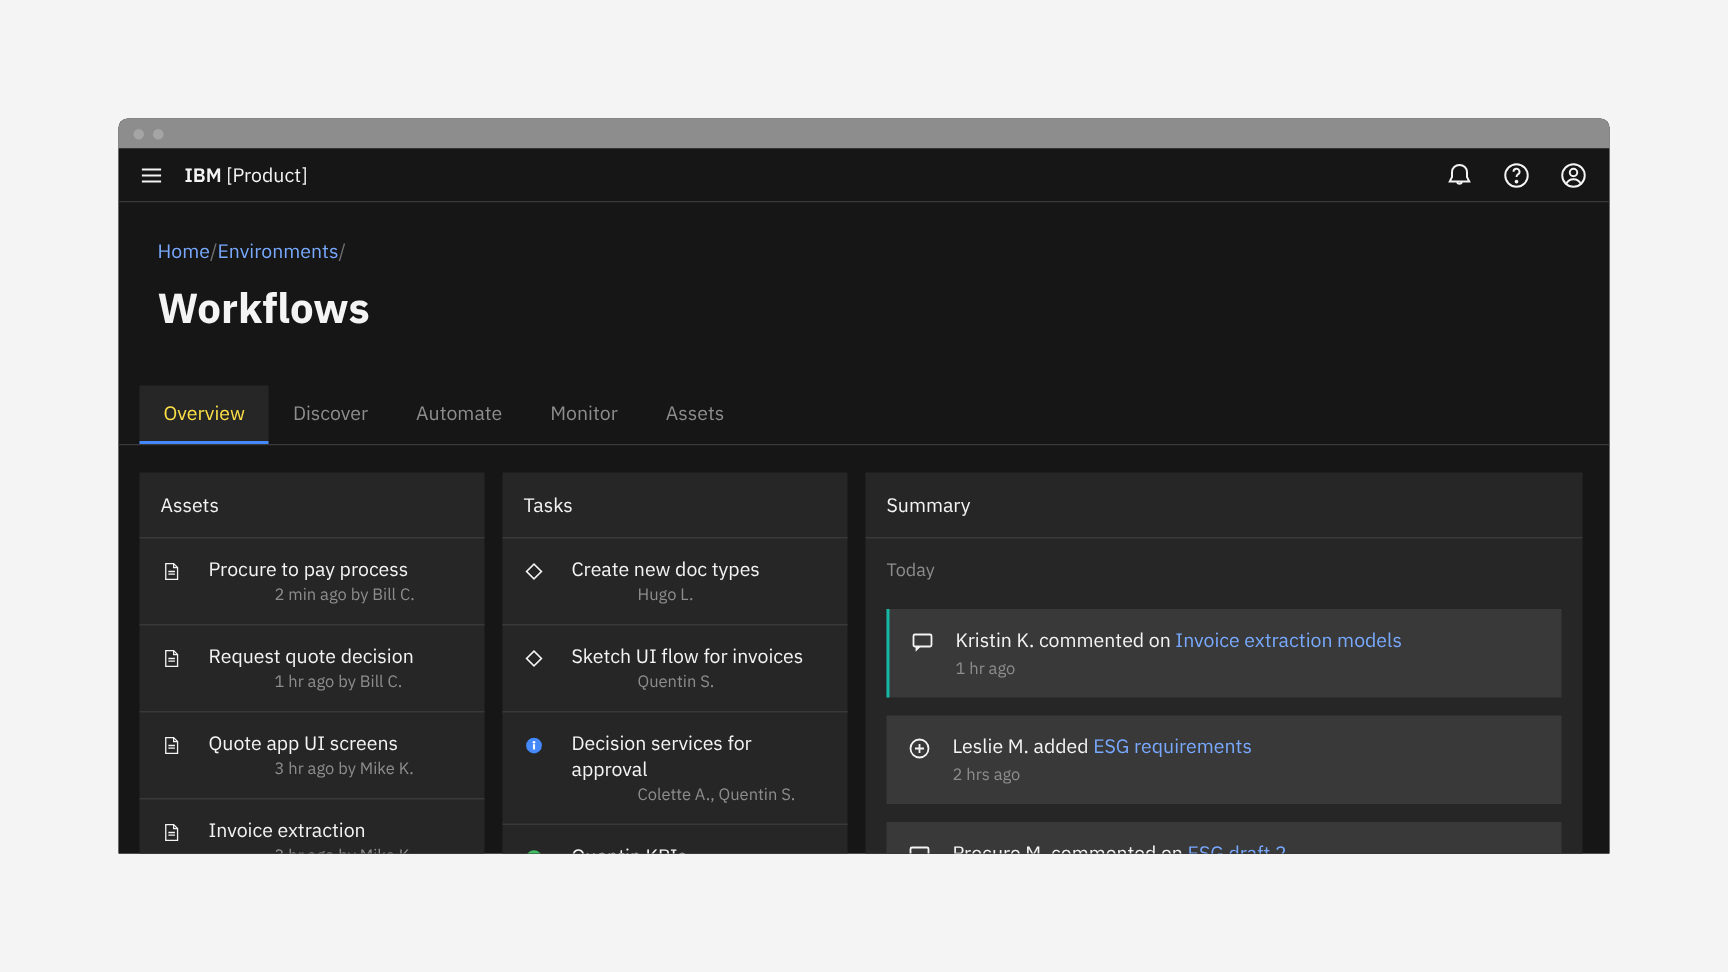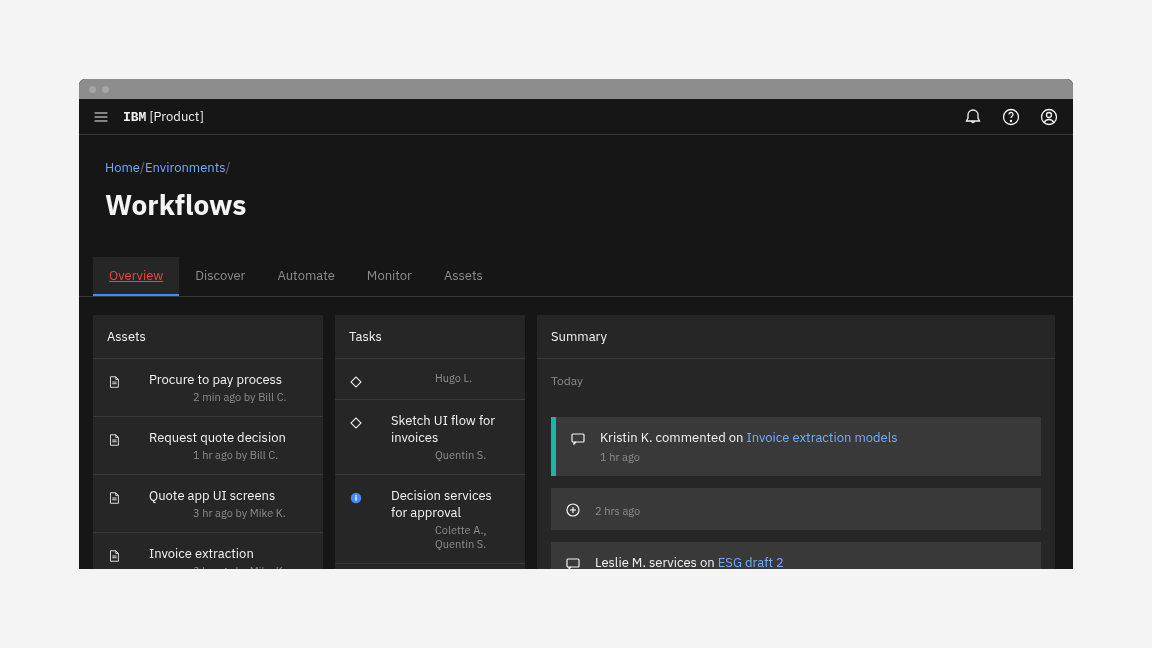--- a/index.html
+++ b/index.html
@@ -44,21 +44,21 @@
     .menu-toggle {
       width: 16px;
       height: 16px;
       margin-right: 14px;
       cursor: pointer;
     }
     .brand {
       font-size: 13px;
       color: #f4f4f4;
     }
-    .brand-ibm { font-weight: 600; font-family: Liberation Mono, monospace; }
+    .brand-ibm { font-weight: 600; }
     .brand-product { font-weight: 400; }
     .header-spacer { flex: 1; }
     .header-icon {
       width: 20px;
       height: 20px;
       margin-left: 18px;
       cursor: pointer;
     }
     .breadcrumb-area {
       padding: 24px 26px 10px;
@@ -84,51 +84,50 @@
       border-bottom: 1px solid #393939;
     }
     .tab {
       padding: 10px 16px;
       font-size: 13px;
       color: #8d8d8d;
       cursor: pointer;
       border-bottom: 2px solid transparent;
     }
     .tab.active {
-      color: #ef4444;
+      color: #fde047;
       border-bottom: 2px solid #4589ff;
       background: #262626;
-      text-decoration: underline;
     }
     .content {
       display: flex;
       gap: 12px;
       padding: 18px 18px 0 14px;
       background: #161616;
       height: calc(100% - 195px);
       overflow: hidden;
     }
     .col {
       background: #262626;
       display: flex;
       flex-direction: column;
     }
     .col-assets { width: 230px; }
-    .col-tasks { width: 190px; }
+    .col-tasks { width: 230px; }
     .col-summary { flex: 1; }
     .col-header {
       padding: 13px 14px;
       font-size: 13px;
       color: #f4f4f4;
       border-bottom: 1px solid #393939;
     }
     .list-item {
       display: flex;
       align-items: flex-start;
-      gap: 28px;
+      gap: 18px;
       padding: 12px 14px;
       border-bottom: 1px solid #393939;
     }
     .item-icon {
       width: 14px;
       height: 14px;
       flex-shrink: 0;
       margin-top: 2px;
     }
     .item-body { flex: 1; }
@@ -139,34 +138,34 @@
     }
     .item-meta {
       font-size: 11px;
       color: #8d8d8d;
       margin-left: 44px;
     }
     .summary-body { padding: 14px; }
     .summary-label {
       font-size: 12px;
       color: #8d8d8d;
-      margin-bottom: 29px;
+      margin-bottom: 18px;
     }
     .activity-item {
       background: #262626;
       border-left: 3px solid transparent;
       padding: 12px 14px;
       margin-bottom: 12px;
       display: flex;
       gap: 14px;
       align-items: flex-start;
     }
     .activity-item.selected {
       background: #393939;
-      border-left: 5px solid #14b8a6;
+      border-left: 2px solid #14b8a6;
     }
     .activity-icon {
       width: 16px;
       height: 16px;
       flex-shrink: 0;
       margin-top: 2px;
     }
     .activity-text {
       font-size: 13px;
       color: #f4f4f4;
@@ -295,20 +294,21 @@
 
     </div>
 
     <div class="col col-tasks">
       <div class="col-header">Tasks</div>
       <div class="list-item">
         <div class="item-icon"><svg viewBox="0 0 16 16" fill="none" stroke="#f4f4f4" stroke-width="1.2">
               <rect x="4" y="4" width="8" height="8" transform="rotate(45 8 8)"></rect>
             </svg></div>
         <div class="item-body">
+            <div class="item-title">Create new doc types</div>
             <div class="item-meta">Hugo L.</div>
           </div>
       </div>
       <div class="list-item">
         <div class="item-icon"><svg viewBox="0 0 16 16" fill="none" stroke="#f4f4f4" stroke-width="1.2">
               <rect x="4" y="4" width="8" height="8" transform="rotate(45 8 8)"></rect>
             </svg></div>
         <div class="item-body">
             <div class="item-title">Sketch UI flow for invoices</div>
             <div class="item-meta">Quentin S.</div>
@@ -354,31 +354,32 @@
           </div>
         </div>
 
         <div class="activity-item" style="background:#393939;border-left:none">
           <div class="activity-icon"><svg viewBox="0 0 16 16" fill="none" stroke="#f4f4f4" stroke-width="1.2">
                 <circle cx="8" cy="8" r="6"></circle>
                 <line x1="8" y1="5" x2="8" y2="11"></line>
                 <line x1="5" y1="8" x2="11" y2="8"></line>
               </svg></div>
           <div>
+            <div class="activity-text"><span>Leslie M. added </span><span class="activity-link">ESG requirements</span></div>
             <div class="activity-time">2 hrs ago</div>
           </div>
         </div>
 
         <div class="activity-item" style="background:#393939;border-left:none">
           <div class="activity-icon"><svg viewBox="0 0 16 16" fill="none" stroke="#f4f4f4" stroke-width="1.2">
                 <rect x="2" y="3" width="12" height="8" rx="1"></rect>
                 <path d="M6 11l-2 2v-2"></path>
               </svg></div>
           <div>
-            <div class="activity-text"><span>Leslie M. services on </span><span class="activity-link">ESG draft 2</span></div>
+            <div class="activity-text"><span>Procure M. commented on </span><span class="activity-link">ESG draft 2</span></div>
 
           </div>
         </div>
 
       </div>
     </div>
 
   </div>
 </div>
 

